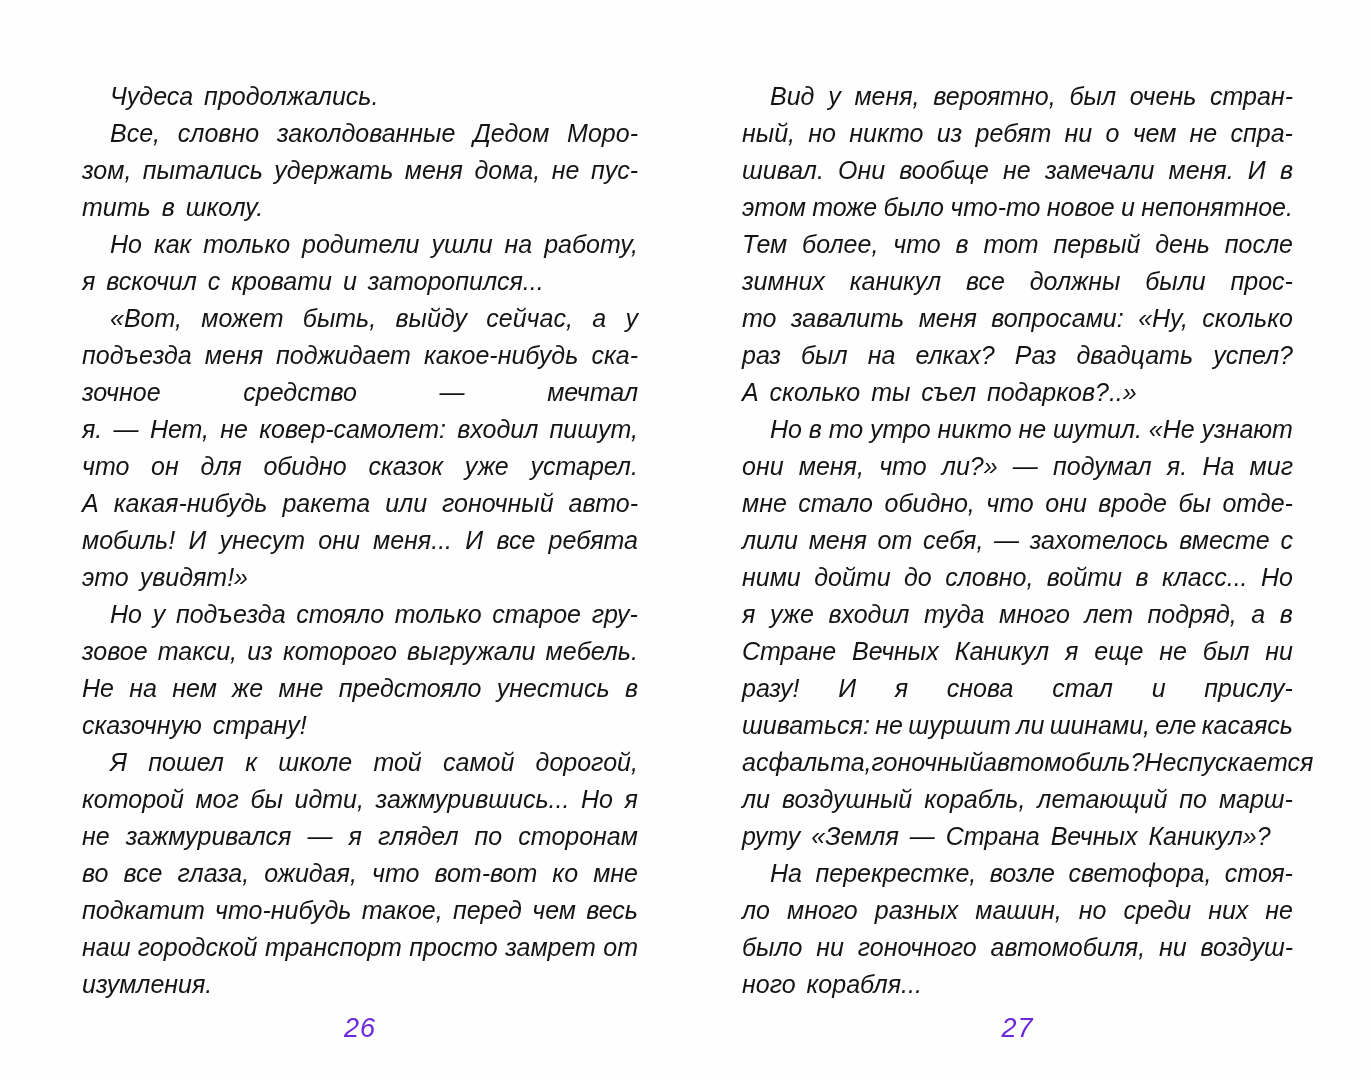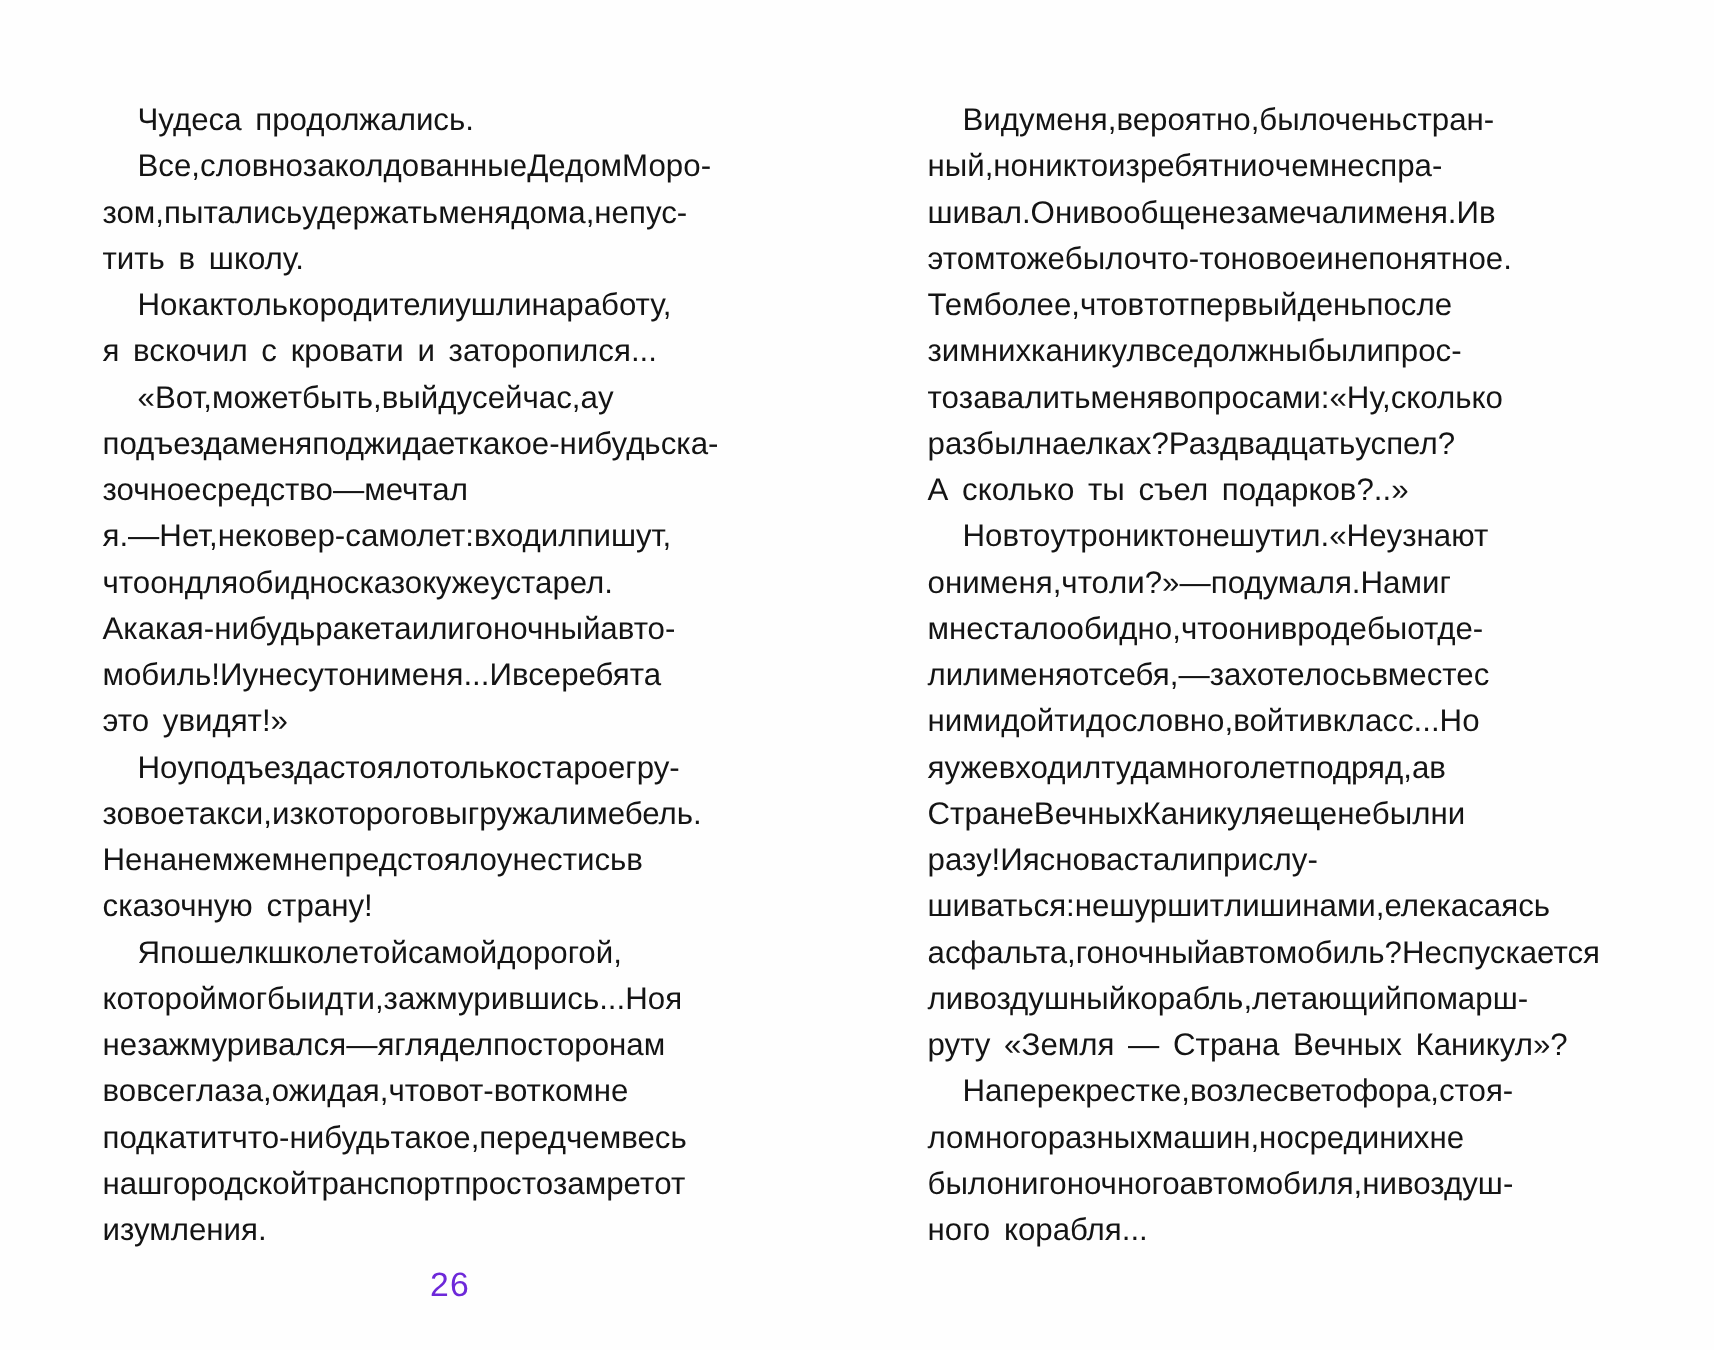--- a/index.html
+++ b/index.html
@@ -16,35 +16,37 @@
     color: #141414;
   }
   .book-spread {
     position: absolute;
     inset: 0;
     background: #fefefe;
   }
   .page-col {
     position: absolute;
     top: 78px;
+    font-style: italic;
   }
   .page-col.left  { left: 82px;  width: 556px; }
   .page-col.right { left: 742px; width: 551px; }
 
   .text-block { width: 100%; }
 
   .line {
     height: 37px;
     line-height: 37px;
     font-size: 25px;
     white-space: pre;
     color: #141414;
   }
   .line.just {
     display: flex;
+    justify-content: space-between;
   }
   .line.end {
     word-spacing: 4px;
   }
   .line.indent { padding-left: 28px; }
 
   .page-number {
     margin-top: 7px;
     text-align: center;
     font-size: 27px;
@@ -110,15 +112,16 @@
         <div class="line just"><span>разу!</span><span>И</span><span>я</span><span>снова</span><span>стал</span><span>и</span><span>прислу-</span></div>
         <div class="line just"><span>шиваться:</span><span>не</span><span>шуршит</span><span>ли</span><span>шинами,</span><span>еле</span><span>касаясь</span></div>
         <div class="line just"><span>асфальта,</span><span>гоночный</span><span>автомобиль?</span><span>Не</span><span>спускается</span></div>
         <div class="line just"><span>ли</span><span>воздушный</span><span>корабль,</span><span>летающий</span><span>по</span><span>марш-</span></div>
         <div class="line end">руту «Земля — Страна Вечных Каникул»?</div>
         <div class="line just indent"><span>На</span><span>перекрестке,</span><span>возле</span><span>светофора,</span><span>стоя-</span></div>
         <div class="line just"><span>ло</span><span>много</span><span>разных</span><span>машин,</span><span>но</span><span>среди</span><span>них</span><span>не</span></div>
         <div class="line just"><span>было</span><span>ни</span><span>гоночного</span><span>автомобиля,</span><span>ни</span><span>воздуш-</span></div>
         <div class="line end">ного корабля...</div>
       </div>
+    <div class="page-number">27</div>
   </div>
 
 </div>
 
 </body></html>

